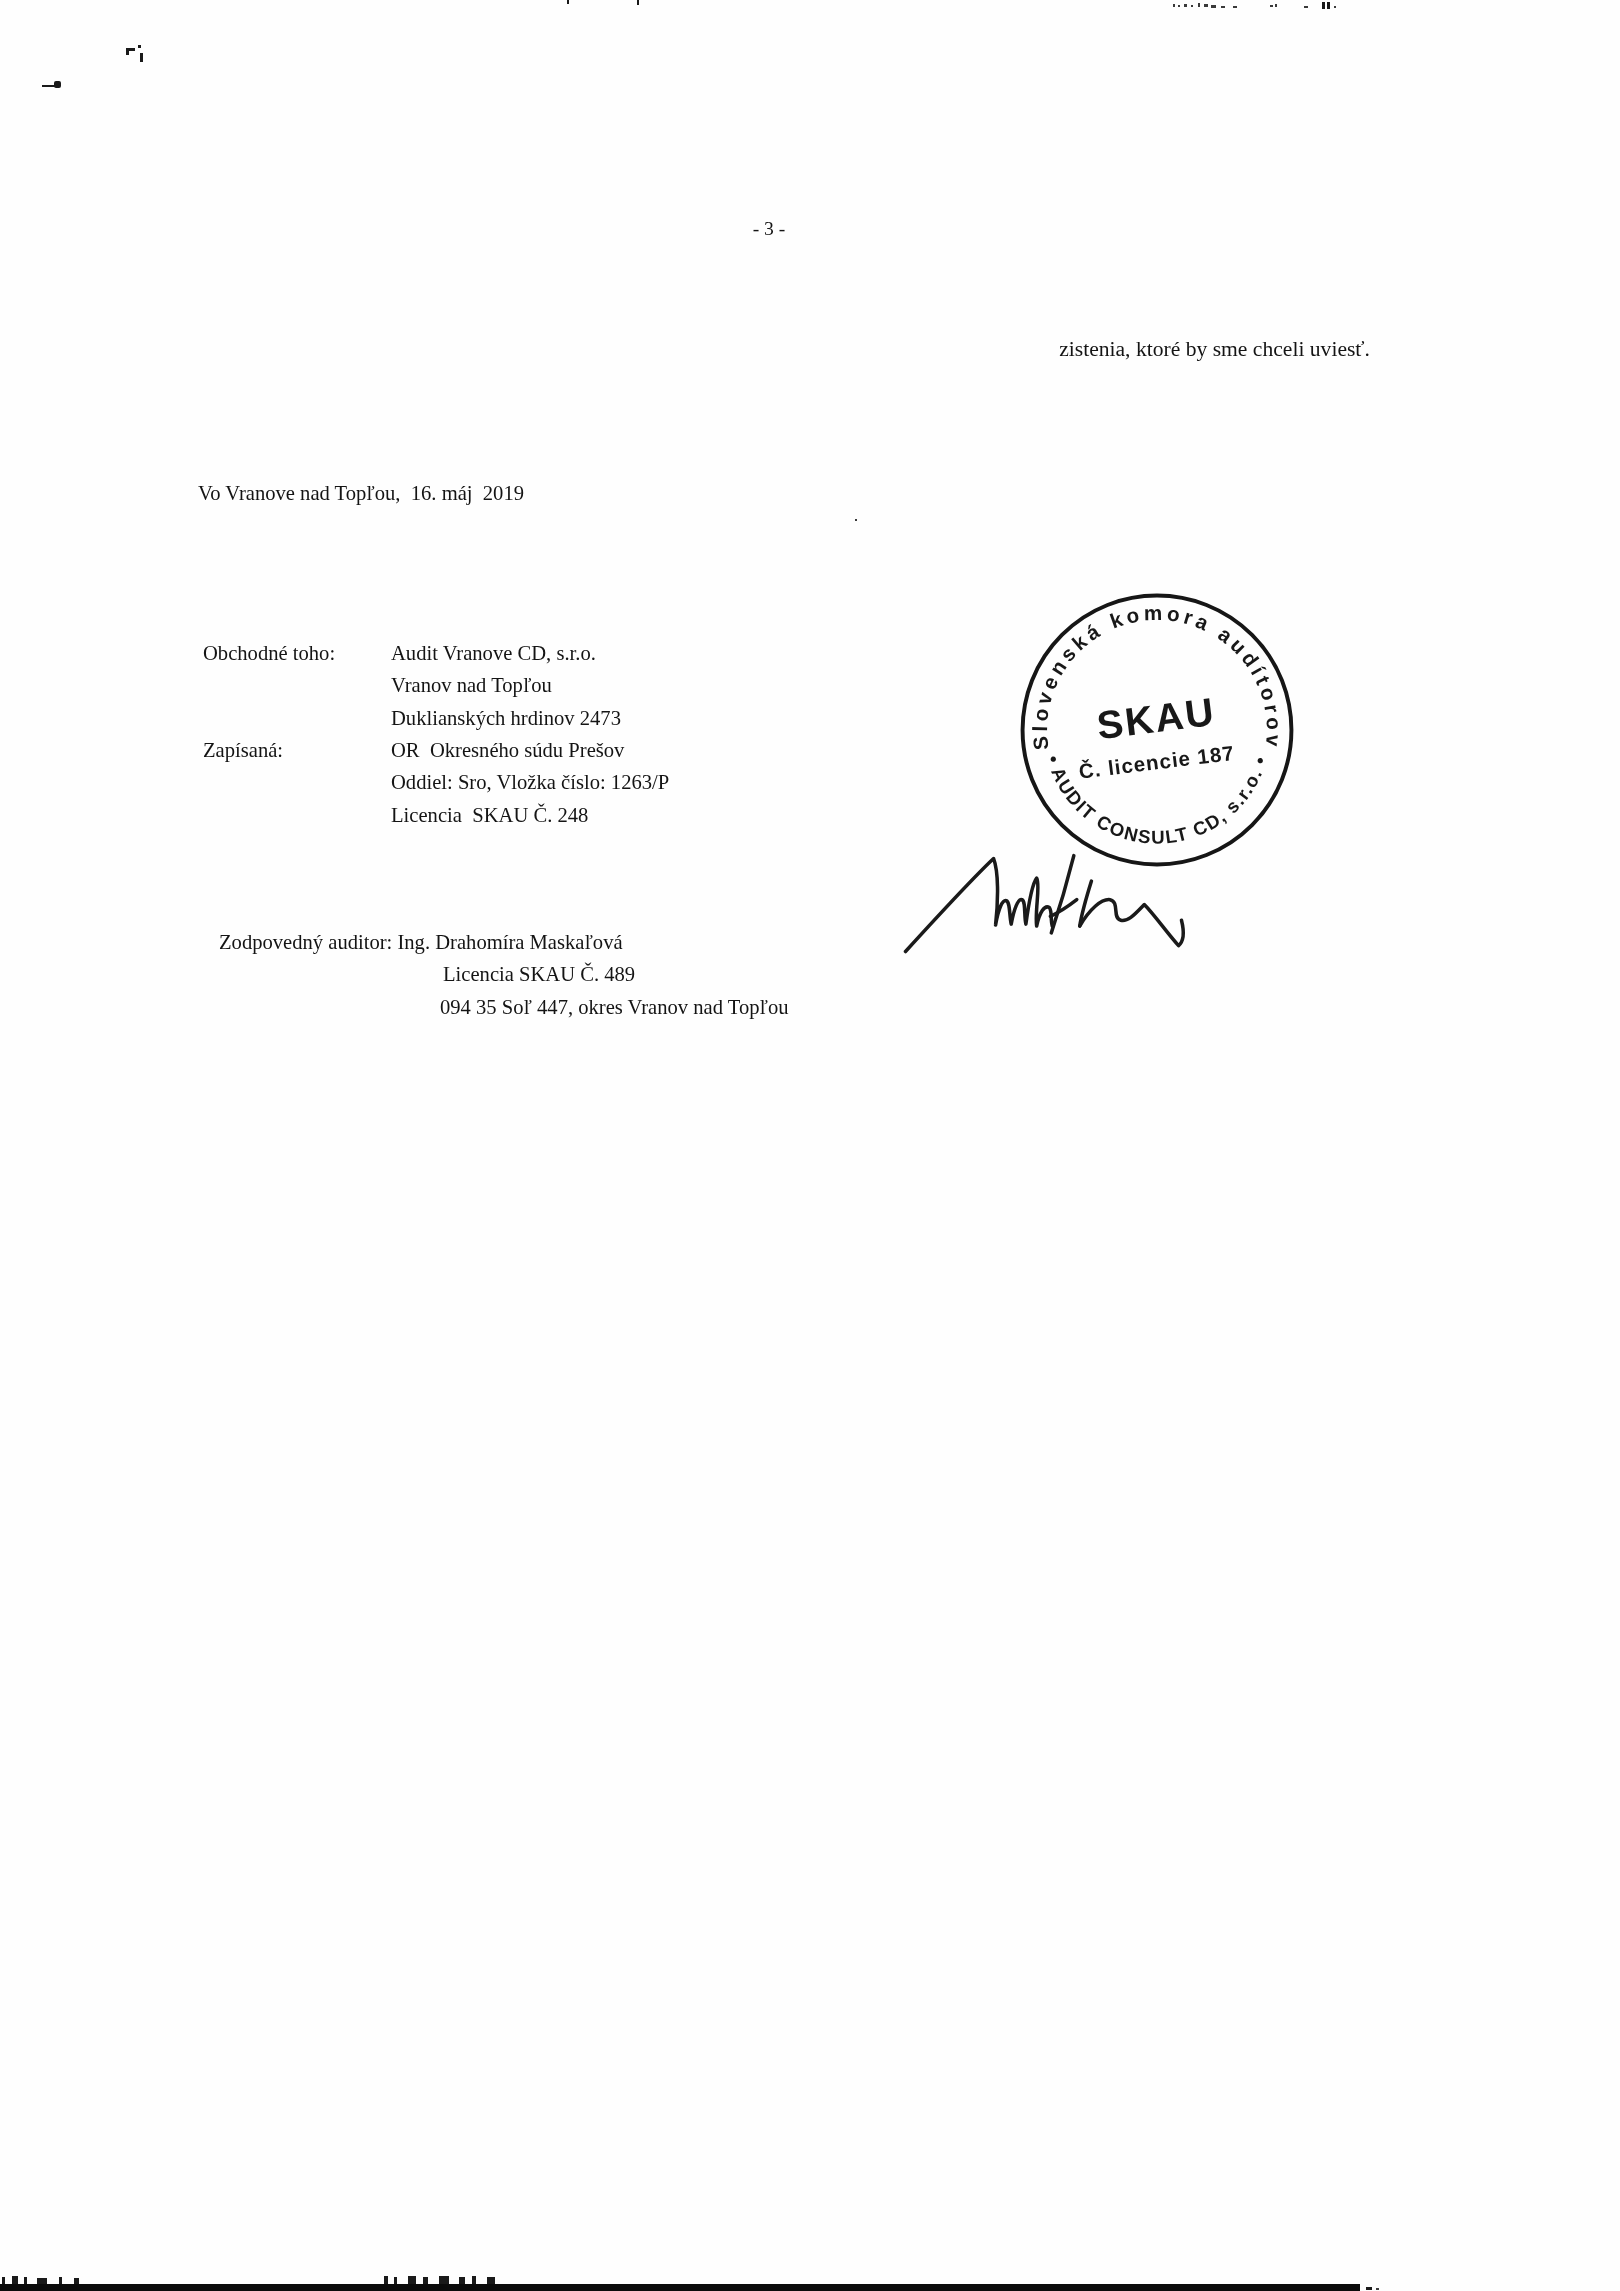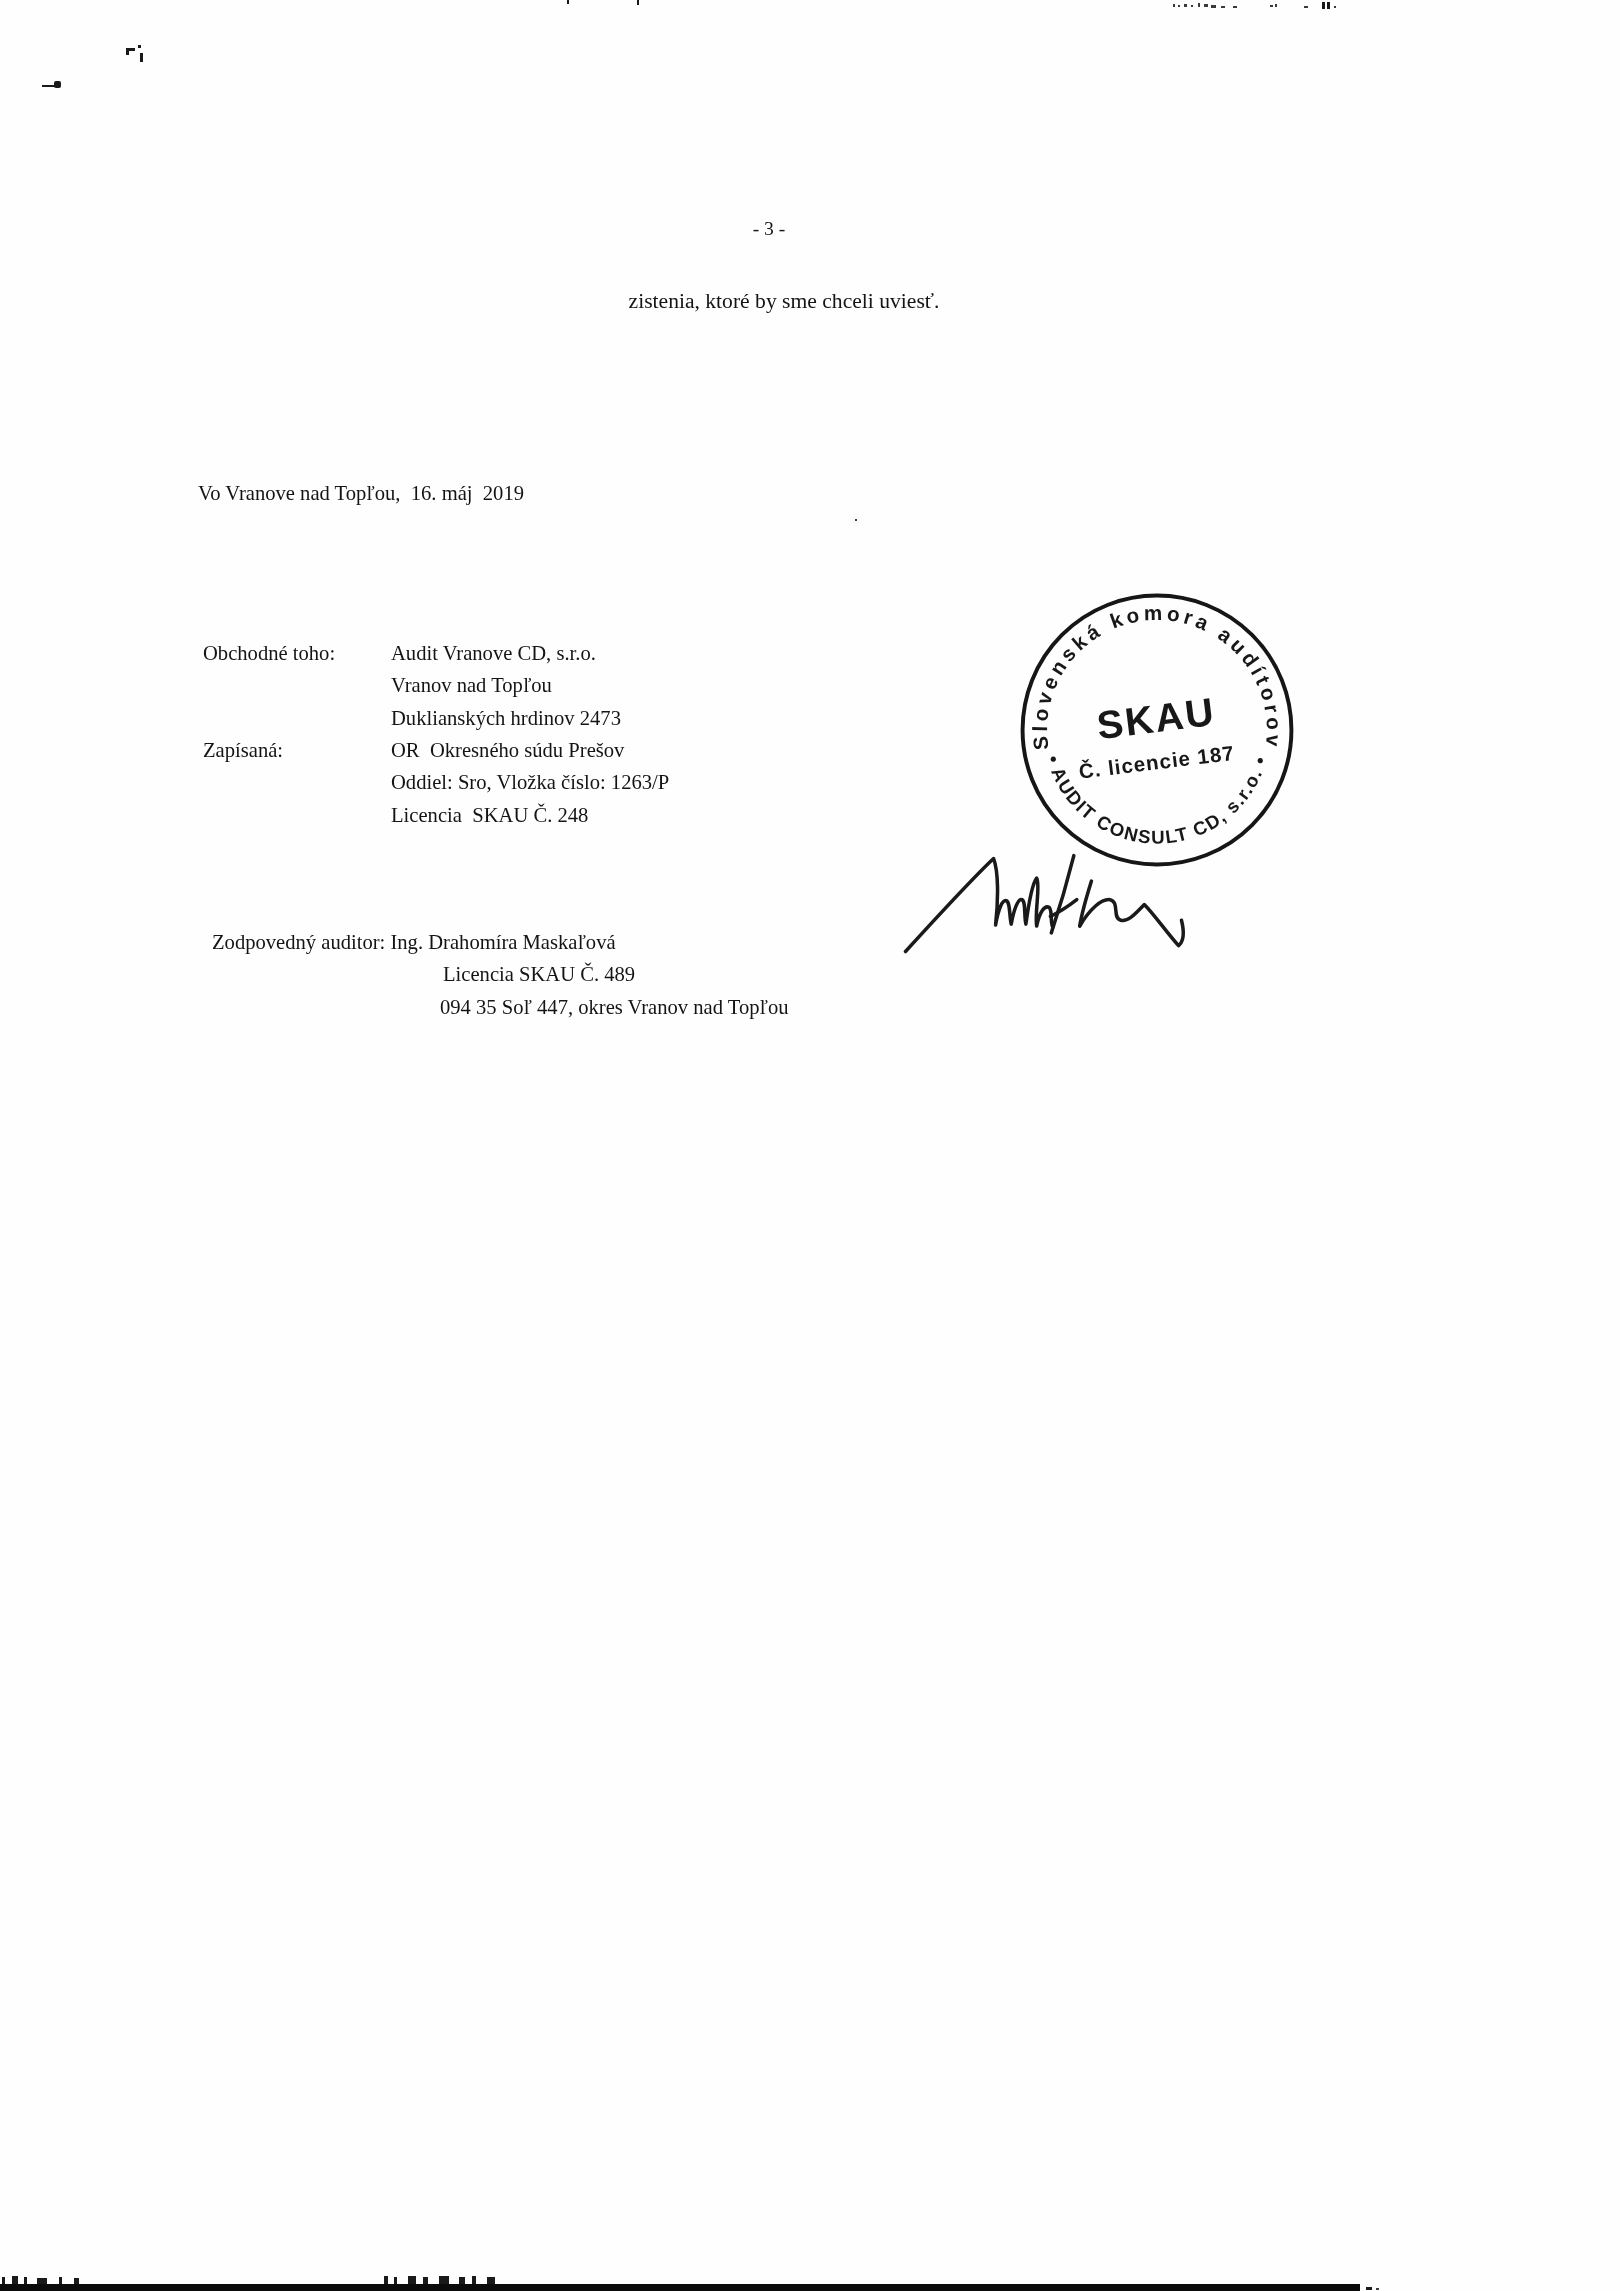--- a/index.html
+++ b/index.html
@@ -15,30 +15,30 @@
   .pre{white-space:pre;}
   .pagenum{
     left:725px;top:218px;width:88px;
     font-size:19.6px;text-align:center;
   }
   .para{
     left:198px;top:282px;width:1172px;
     font-size:21.6px;line-height:38px;
   }
   .para .jline{text-align:justify;text-align-last:justify;}
-  .para .lastline{text-align:center;}
+  .para .lastline{text-align:right;margin-top:48px;}
   .dateline{left:198px;top:482px;font-size:20.6px;}
   .lbl{font-size:20.6px;}
   .val{font-size:20.6px;}
   
   .r-name{top:642px;}  .r-city{top:674px;}  .r-street{top:707px;}
   .r-reg{top:739px;}   .r-odd{top:771px;}   .r-lic{top:804px;}
   .lx{left:203px;} .vx{left:391px;}
   
-  .a-row1{left:212px;top:931px;font-size:20.6px;}
+  .a-row1{left:219px;top:931px;font-size:20.6px;}
   .a-row2{left:443px;top:963px;font-size:20.6px;}
   .a-row3{left:440px;top:996px;font-size:20.6px;}
   
   .stamp{left:1000px;top:573px;width:314px;height:314px;}
   .ring{font-family:"Liberation Sans",sans-serif;font-weight:bold;font-size:21px;letter-spacing:4px;fill:#181818;}
   .ring2{font-family:"Liberation Sans",sans-serif;font-weight:bold;font-size:19px;letter-spacing:1.5px;fill:#181818;}
   .skau{font-family:"Liberation Sans",sans-serif;font-weight:bold;font-size:40px;letter-spacing:2px;fill:#181818;}
   .licn{font-family:"Liberation Sans",sans-serif;font-weight:bold;font-size:21px;letter-spacing:1px;fill:#181818;}
   
   .signature{left:882px;top:838px;width:323px;height:137px;}

